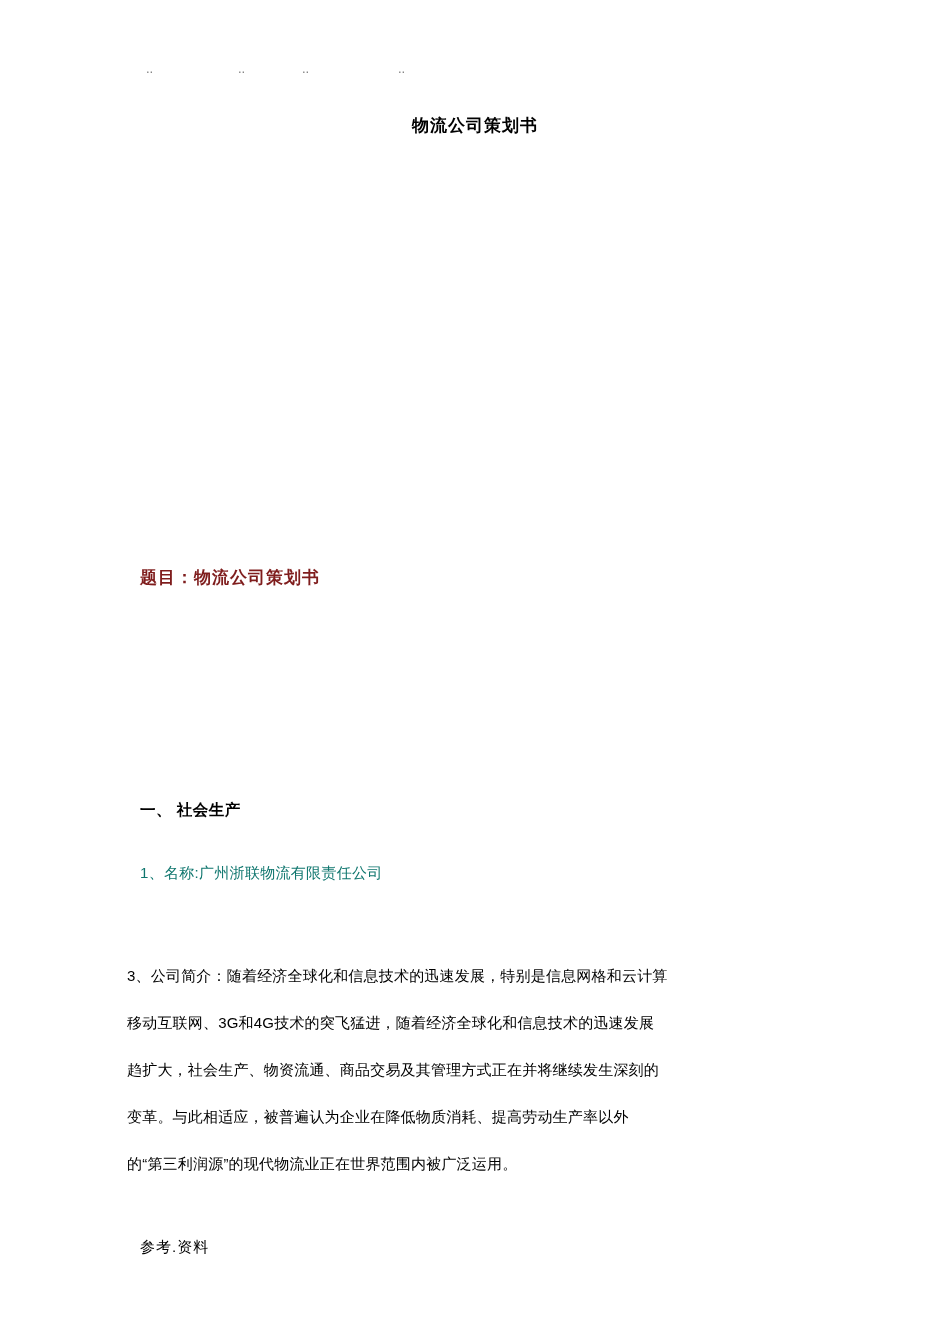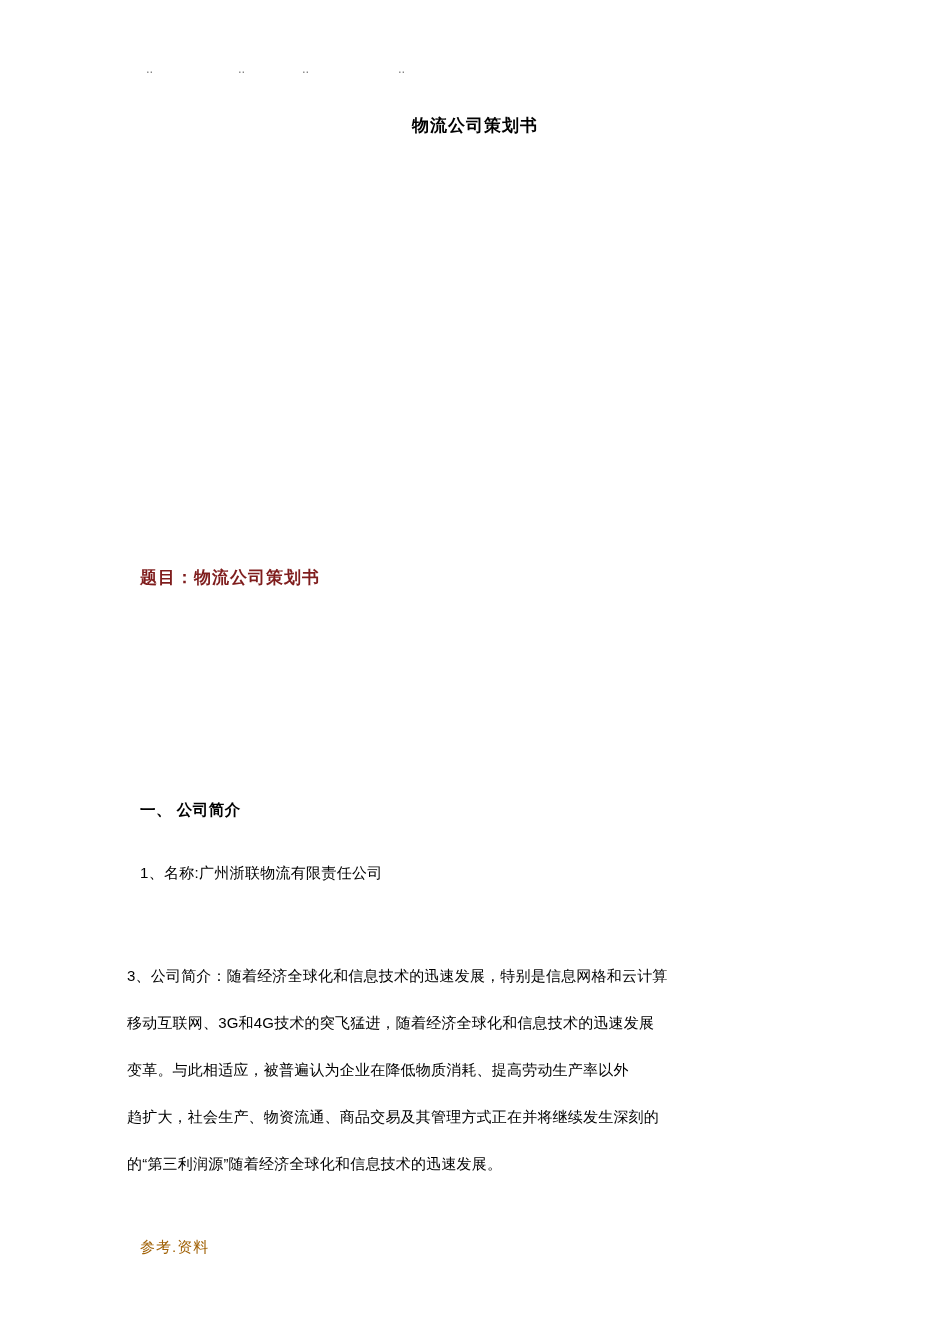--- a/index.html
+++ b/index.html
@@ -75,21 +75,21 @@
   }
   .body-block {
     position: absolute;
     top: 850px;
     left: 140px;
     width: 690px;
   }
   .body-line {
     font-size: 15px;
     line-height: 45px;
-    color: #000000;
+    color: #0f766e;
     letter-spacing: 0.3px;
     white-space: nowrap;
   }
   .para-block {
     position: absolute;
     top: 952px;
     left: 127px;
     width: 700px;
   }
   .para-line {
@@ -97,21 +97,21 @@
     line-height: 47px;
     color: #000;
     letter-spacing: 0.2px;
     white-space: nowrap;
   }
   .footer-note {
     position: absolute;
     top: 1238px;
     left: 140px;
     font-size: 15px;
-    color: #a16207;
+    color: #000000;
     letter-spacing: 1px;
   }
 </style>
 </head>
 <body>
 
 <div class="page">
 
   <div class="header-dots">
     <span class="hd1">..</span>
@@ -119,29 +119,29 @@
     <span class="hd3">..</span>
     <span class="hd4">..</span>
   </div>
 
   <div class="doc-title">物流公司策划书</div>
 
   <div class="subject-line">
     <span>题目：</span><span>物流公司策划书</span>
   </div>
 
-  <div class="section-heading">一、 公司简介</div>
+  <div class="section-heading">一、 社会生产</div>
 
   <div class="body-block">
     <div class="body-line">1、名称:广州浙联物流有限责任公司</div>
   </div>
 
   <div class="para-block">
     <div class="para-line">3、公司简介：随着经济全球化和信息技术的迅速发展，特别是信息网格和云计算</div>
     <div class="para-line">移动互联网、3G和4G技术的突飞猛进，随着经济全球化和信息技术的迅速发展</div>
+    <div class="para-line">趋扩大，社会生产、物资流通、商品交易及其管理方式正在并将继续发生深刻的</div>
     <div class="para-line">变革。与此相适应，被普遍认为企业在降低物质消耗、提高劳动生产率以外</div>
-    <div class="para-line">趋扩大，社会生产、物资流通、商品交易及其管理方式正在并将继续发生深刻的</div>
-    <div class="para-line">的“第三利润源”随着经济全球化和信息技术的迅速发展。</div>
+    <div class="para-line">的“第三利润源”的现代物流业正在世界范围内被广泛运用。</div>
   </div>
 
   <div class="footer-note">参考.资料</div>
 
 </div>
 
 </body></html>

